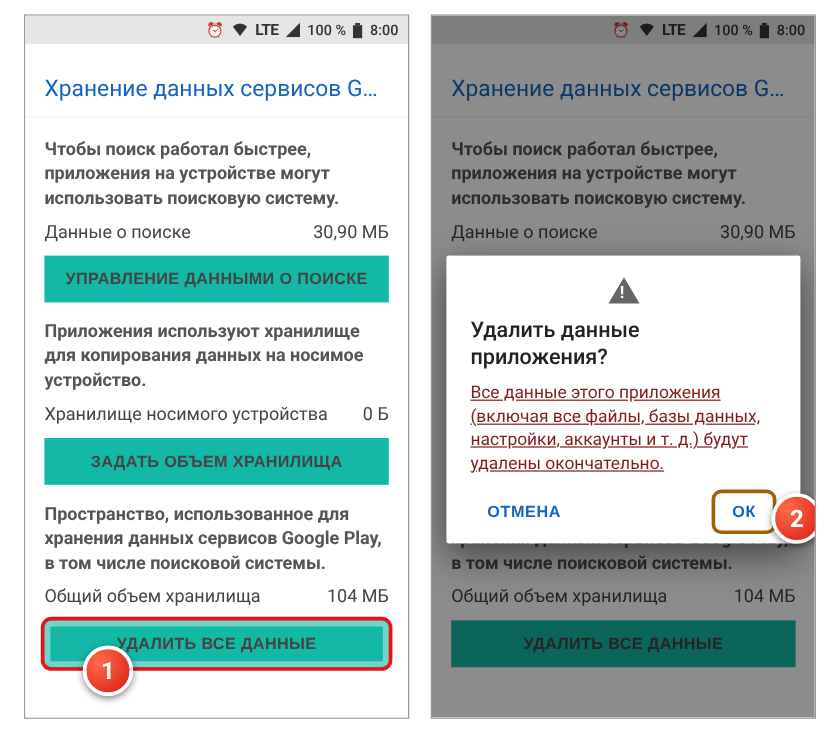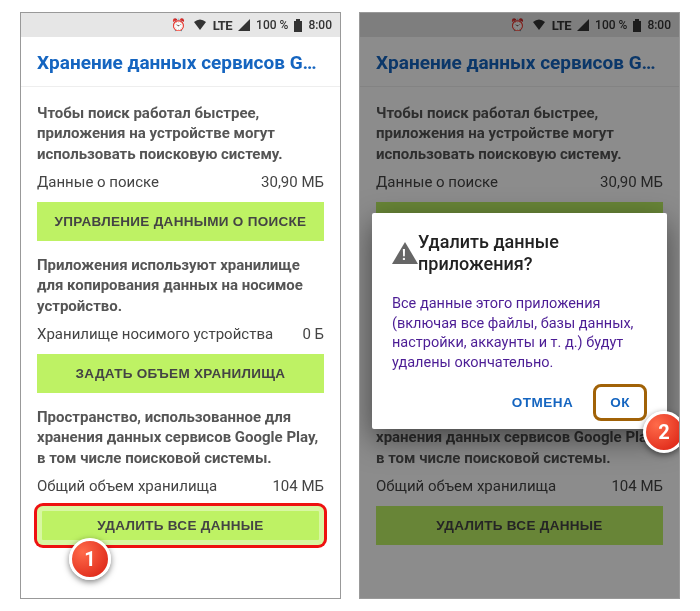--- a/index.html
+++ b/index.html
@@ -34,24 +34,24 @@
     justify-content: flex-end;
     align-items: center;
     gap: 6px;
     padding: 0 8px;
     font-size: 12px;
     color: #333;
     font-weight: 500;
   }
   .status-icon { display:inline-flex; align-items:center; }
   .title {
-    padding: 14px 16px 12px 16px;
+    padding: 25px 16px 12px 16px;
     color: #1565c0;
     font-size: 19px;
-    font-weight: 700;
+    font-weight: 400;
     white-space: nowrap;
     overflow: hidden;
     text-overflow: ellipsis;
     background:#fff;
     border-bottom: 1px solid #eee;
   }
   .content {
     flex: 1;
     padding: 10px 16px 14px 16px;
     background: #fff;
@@ -64,21 +64,21 @@
   .row {
     display: flex;
     justify-content: space-between;
     margin: 6px 0 10px 0;
     color: #444;
   }
   .btn {
     display: block;
     width: 100%;
     padding: 12px 8px;
-    background: #bef264;
+    background: #14b8a6;
     border: none;
     text-align: center;
     font-size: 13.5px;
     font-weight: 600;
     color: #444;
     letter-spacing: 0.3px;
     margin: 6px 0 14px 0;
     cursor: pointer;
   }
   .highlight-red {
@@ -114,21 +114,23 @@
     top: 200px;
     background: #fff;
     border-radius: 2px;
     box-shadow: 0 10px 30px rgba(0,0,0,0.5);
     z-index: 20;
     padding: 18px 20px 8px 20px;
   }
   .dlg-header {
     display: flex;
     align-items: center;
-    margin-bottom: 20px;
+    gap: 12px;
+    margin-bottom: 10px;
+    flex-direction: column;
   }
   .warn-icon {
     width: 0; height: 0;
     border-left: 13px solid transparent;
     border-right: 13px solid transparent;
     border-bottom: 22px solid #666;
     position: relative;
   }
   .warn-icon::after {
     content: "!";
@@ -139,27 +141,28 @@
     font-size: 14px;
   }
   .dlg-title {
     font-size: 18px;
     font-weight: 500;
     color: #222;
     line-height: 1.2;
   }
   .dlg-body {
     font-size: 14.5px;
-    color: #4c1d95;
+    color: #7f1d1d;
     line-height: 1.35;
     margin-bottom: 12px;
+    text-decoration: underline;
   }
   .dlg-actions {
     display: flex;
-    justify-content: flex-end;
+    justify-content: space-between;
     gap: 6px;
     align-items: center;
   }
   .dlg-btn {
     padding: 8px 14px;
     background: transparent;
     border: none;
     color: #1565c0;
     font-weight: 700;
     font-size: 13.5px;

